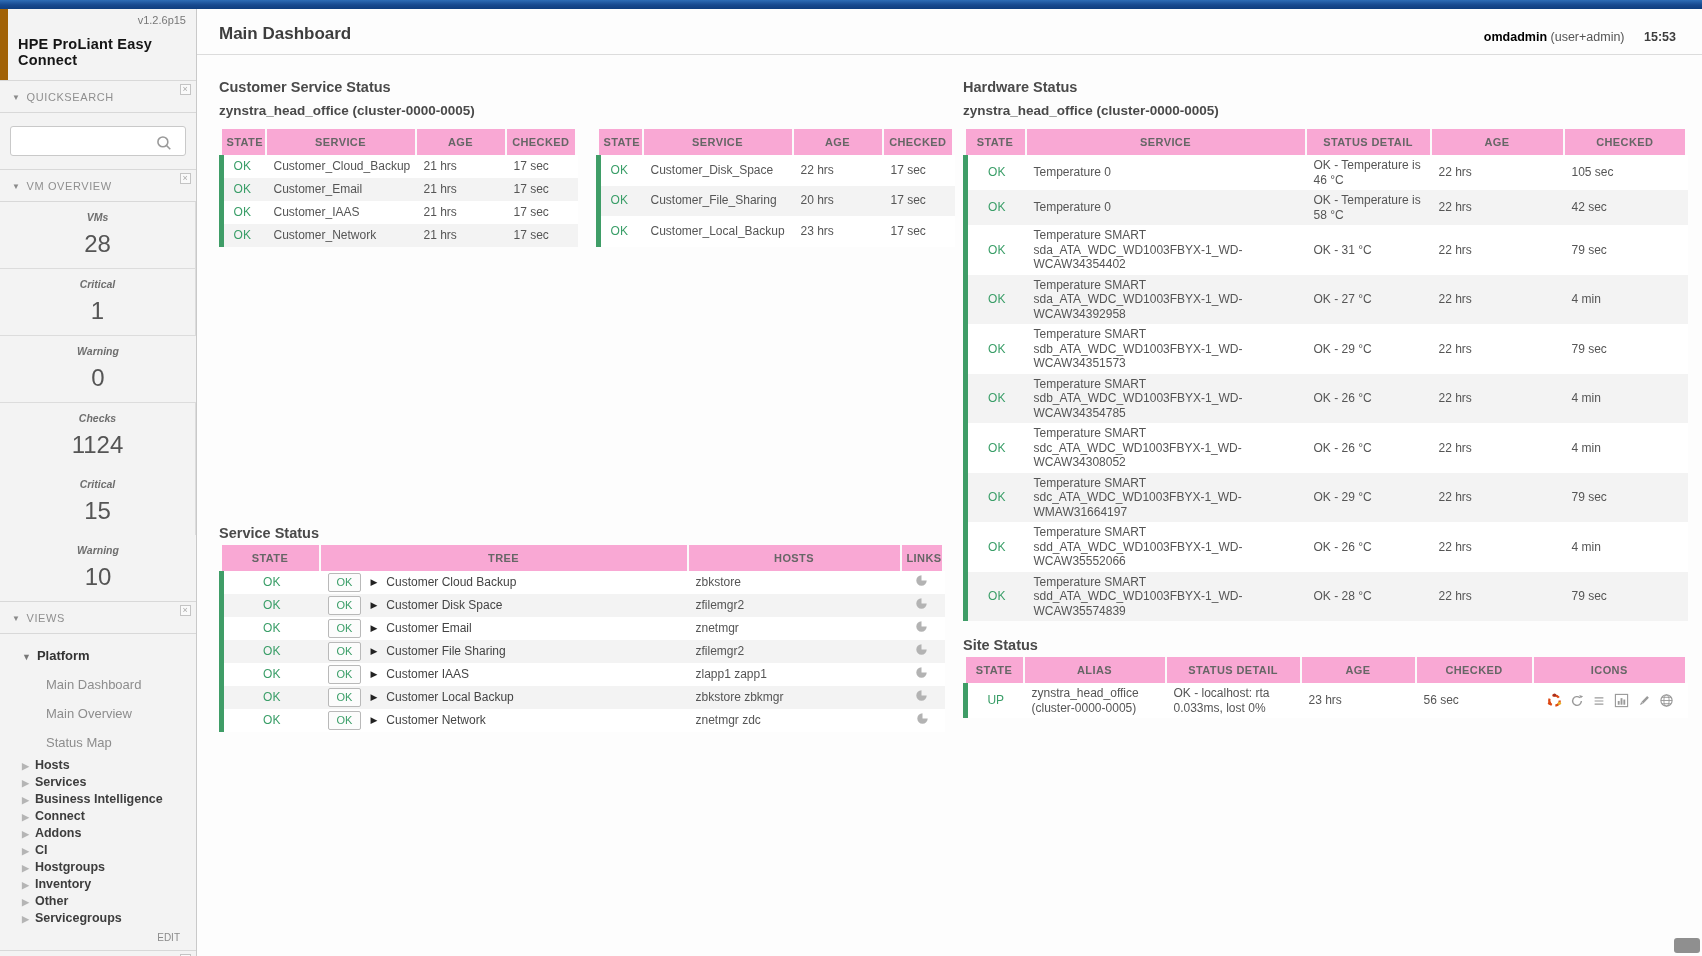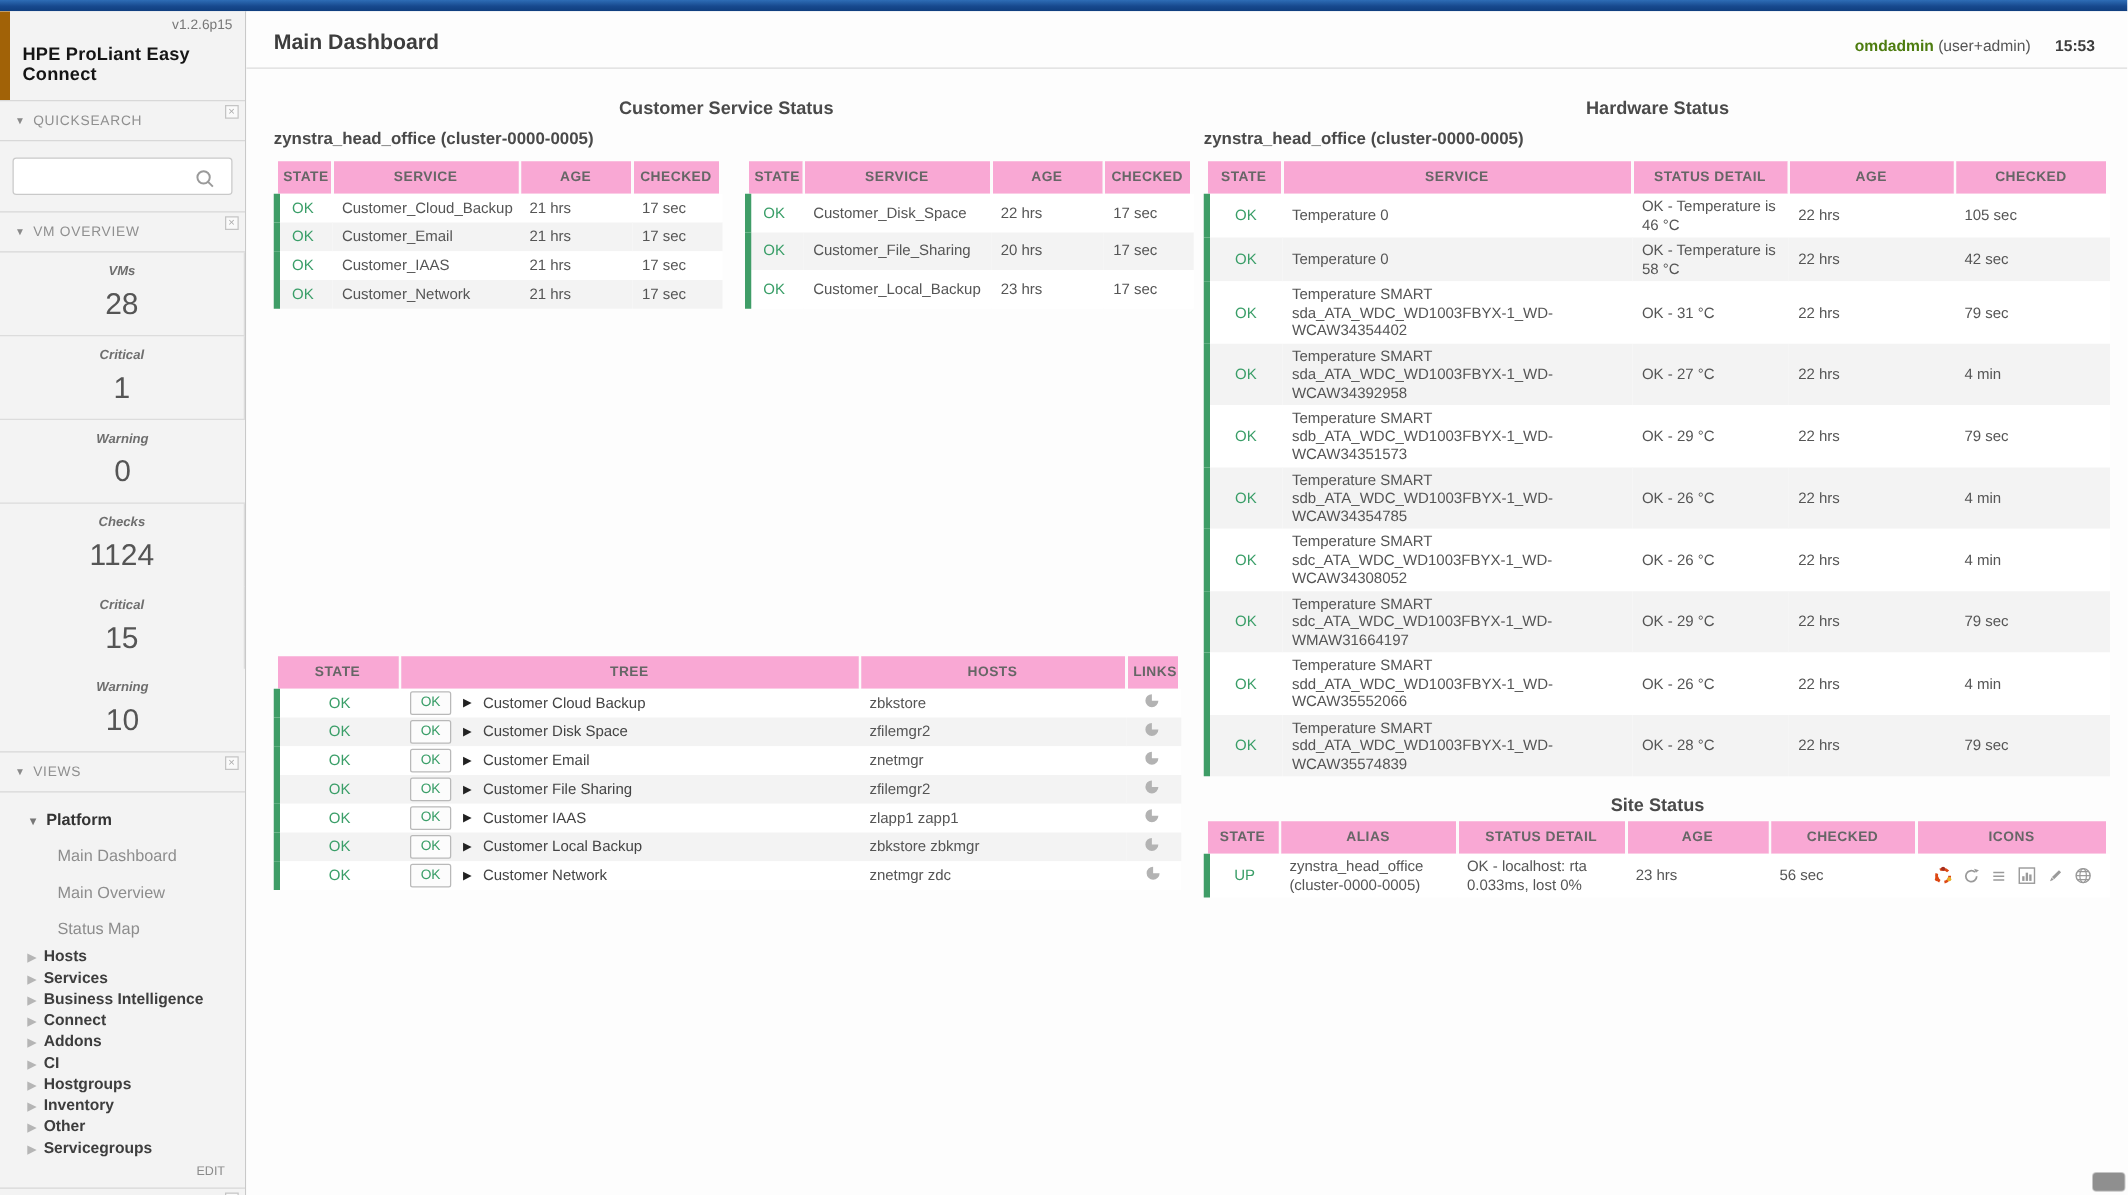--- a/index.html
+++ b/index.html
@@ -60,27 +60,27 @@
   .sidebar-buttons { border-top:1px solid #d8d8d8; padding:12px 0 14px 13px; display:flex; gap:17px; }
   .sb-btn { width:37px; height:34px; background:#fdfdfd; border:1px solid #c9c9c9; border-radius:2px;
             display:flex; align-items:center; justify-content:center; cursor:pointer; }
 
   
   .main { flex:1; display:flex; flex-direction:column; background:#fdfdfd; overflow:hidden; }
   .main-header { display:flex; justify-content:space-between; align-items:flex-end;
                  padding:15px 26px 10px 22px; border-bottom:1px solid #dcdcdc; }
   .main-header h1 { margin:0; font-size:17px; color:#3d3d3d; }
   .user-info { font-size:12.5px; color:#555; }
-  .user-name { font-weight:bold; color:#4d7c0f; }
+  .user-name { font-weight:bold; color:#000000; }
   .clock { font-weight:bold; color:#3d3d3d; margin-left:16px; }
 
   .content { display:flex; gap:20px; padding:16px 0 0 22px; align-items:flex-start; }
   .col-left { width:724px; }
   .col-right { width:726px; }
-  .section-title { font-size:14.5px; font-weight:bold; color:#4a4a4a; margin:8px 0 4px;text-align:center; }
+  .section-title { font-size:14.5px; font-weight:bold; color:#4a4a4a; margin:8px 0 4px; }
   .section-subtitle { font-size:13.5px; font-weight:bold; color:#4a4a4a; margin:8px 0 11px; }
   .svc-gap { margin-top:278px; }
   .site-gap { margin-top:16px; }
   .twin-tables { display:flex; gap:16px; }
 
   table.data-table { border-collapse:collapse; table-layout:fixed; }
   .data-table th { background:#f9a8d4; color:#666; font-size:11px; font-weight:bold; letter-spacing:.4px;
                    padding:7px 5px; text-align:center; border-right:2px solid #fbfbfb;
                    overflow:hidden; white-space:nowrap; }
   .data-table th:last-child { border-right:none; }
@@ -373,20 +373,21 @@
                     <td>Customer_Local_Backup</td>
                     <td>23 hrs</td>
                     <td>17 sec</td>
                   </tr>
                 </tbody>
             </table>
           </div>
         </section>
 
         <section class="svc-gap">
+          <div class="section-title">Service Status</div>
           <table class="data-table" style="width:723px">
             <colgroup>
                 <col style="width:98px">
                 <col style="width:368px">
                 <col style="width:213px">
                 <col style="width:44px">
               </colgroup>
             <thead>
                 <tr>
               <th>STATE</th>

